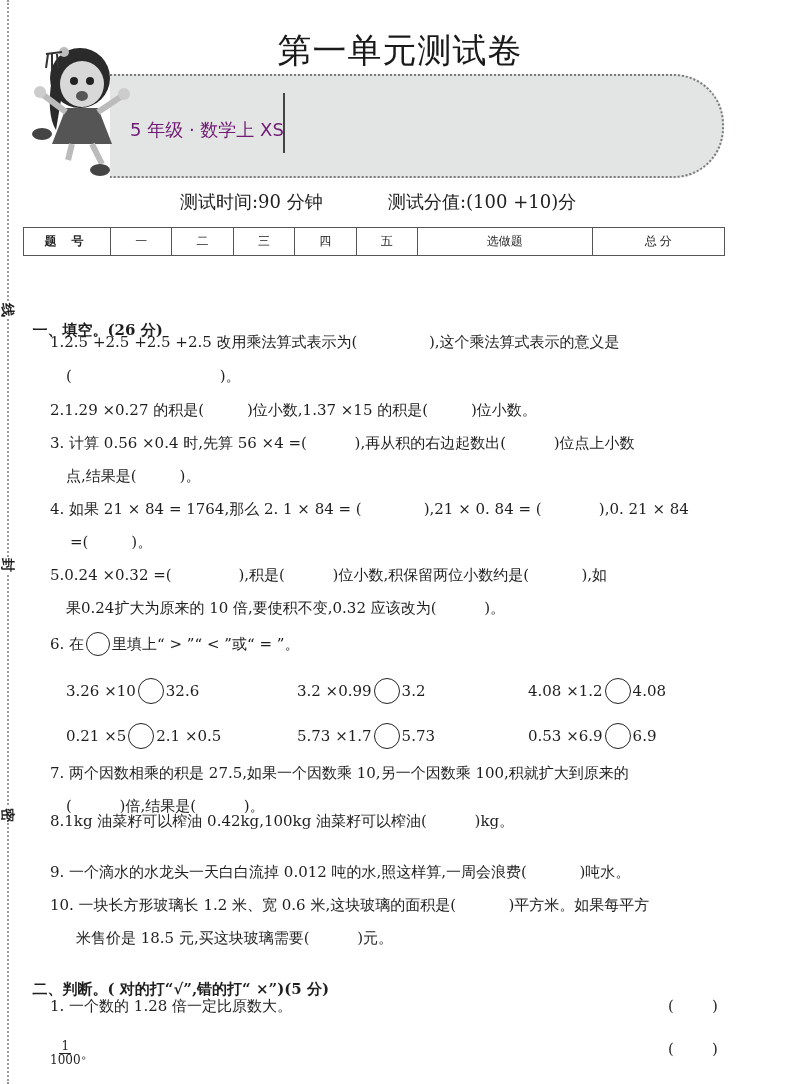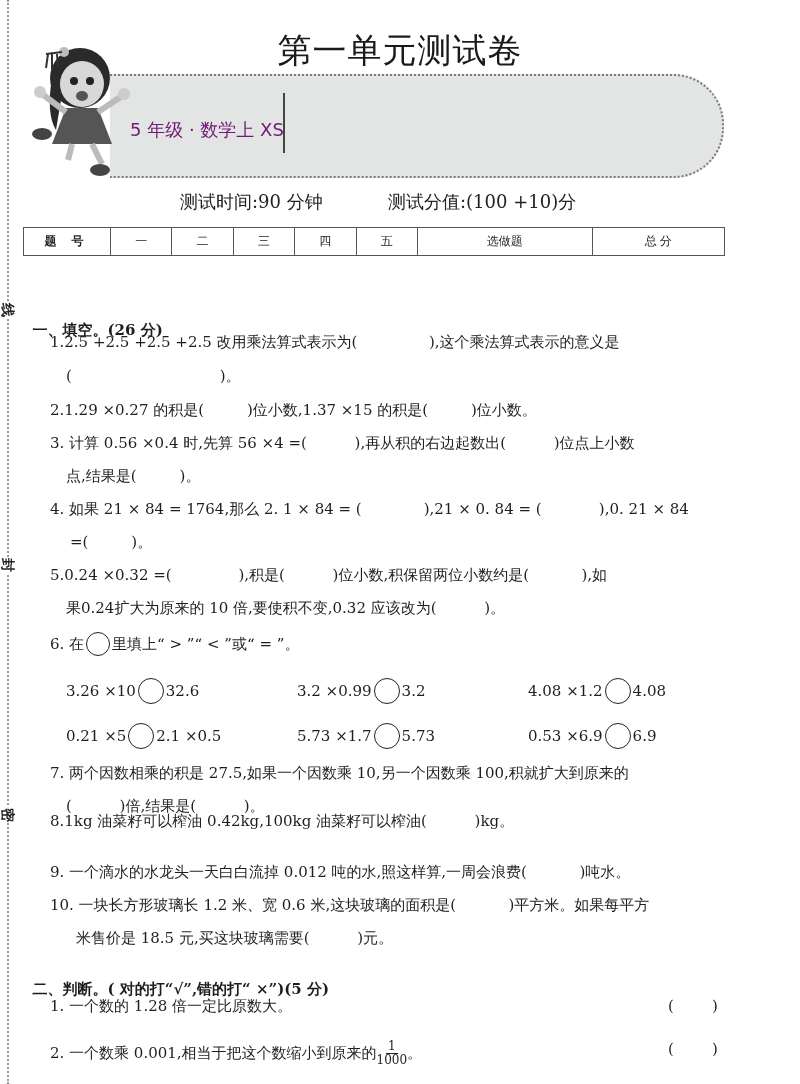--- a/index.html
+++ b/index.html
@@ -171,20 +171,19 @@
 <div class="line" style="left:76px; top:929px">米售价是 18.5 元,买这块玻璃需要(          )元。</div>
 
 <div class="line section" style="left:22px; top:962px">
   <span>二、判断。</span><span class="sub">( 对的打“√”,错的打“ ×”)(5 分)</span>
 </div>
 
 <div class="line" style="left:50px; top:997px">1. 一个数的 1.28 倍一定比原数大。</div>
 <div class="judge-paren" style="left:668px; top:997px">(        )</div>
 
 <div class="line" style="left:50px; top:1040px; display:flex; align-items:center">
-  <span>2. 一个数乘 0.001,相当于把这个数缩小到原来的</span>
   <span class="frac">
     <span class="num">1</span>
     <span>1000</span>
   </span>
   <span>。</span>
 </div>
 <div class="judge-paren" style="left:668px; top:1040px">(        )</div>
 
 </body></html>

